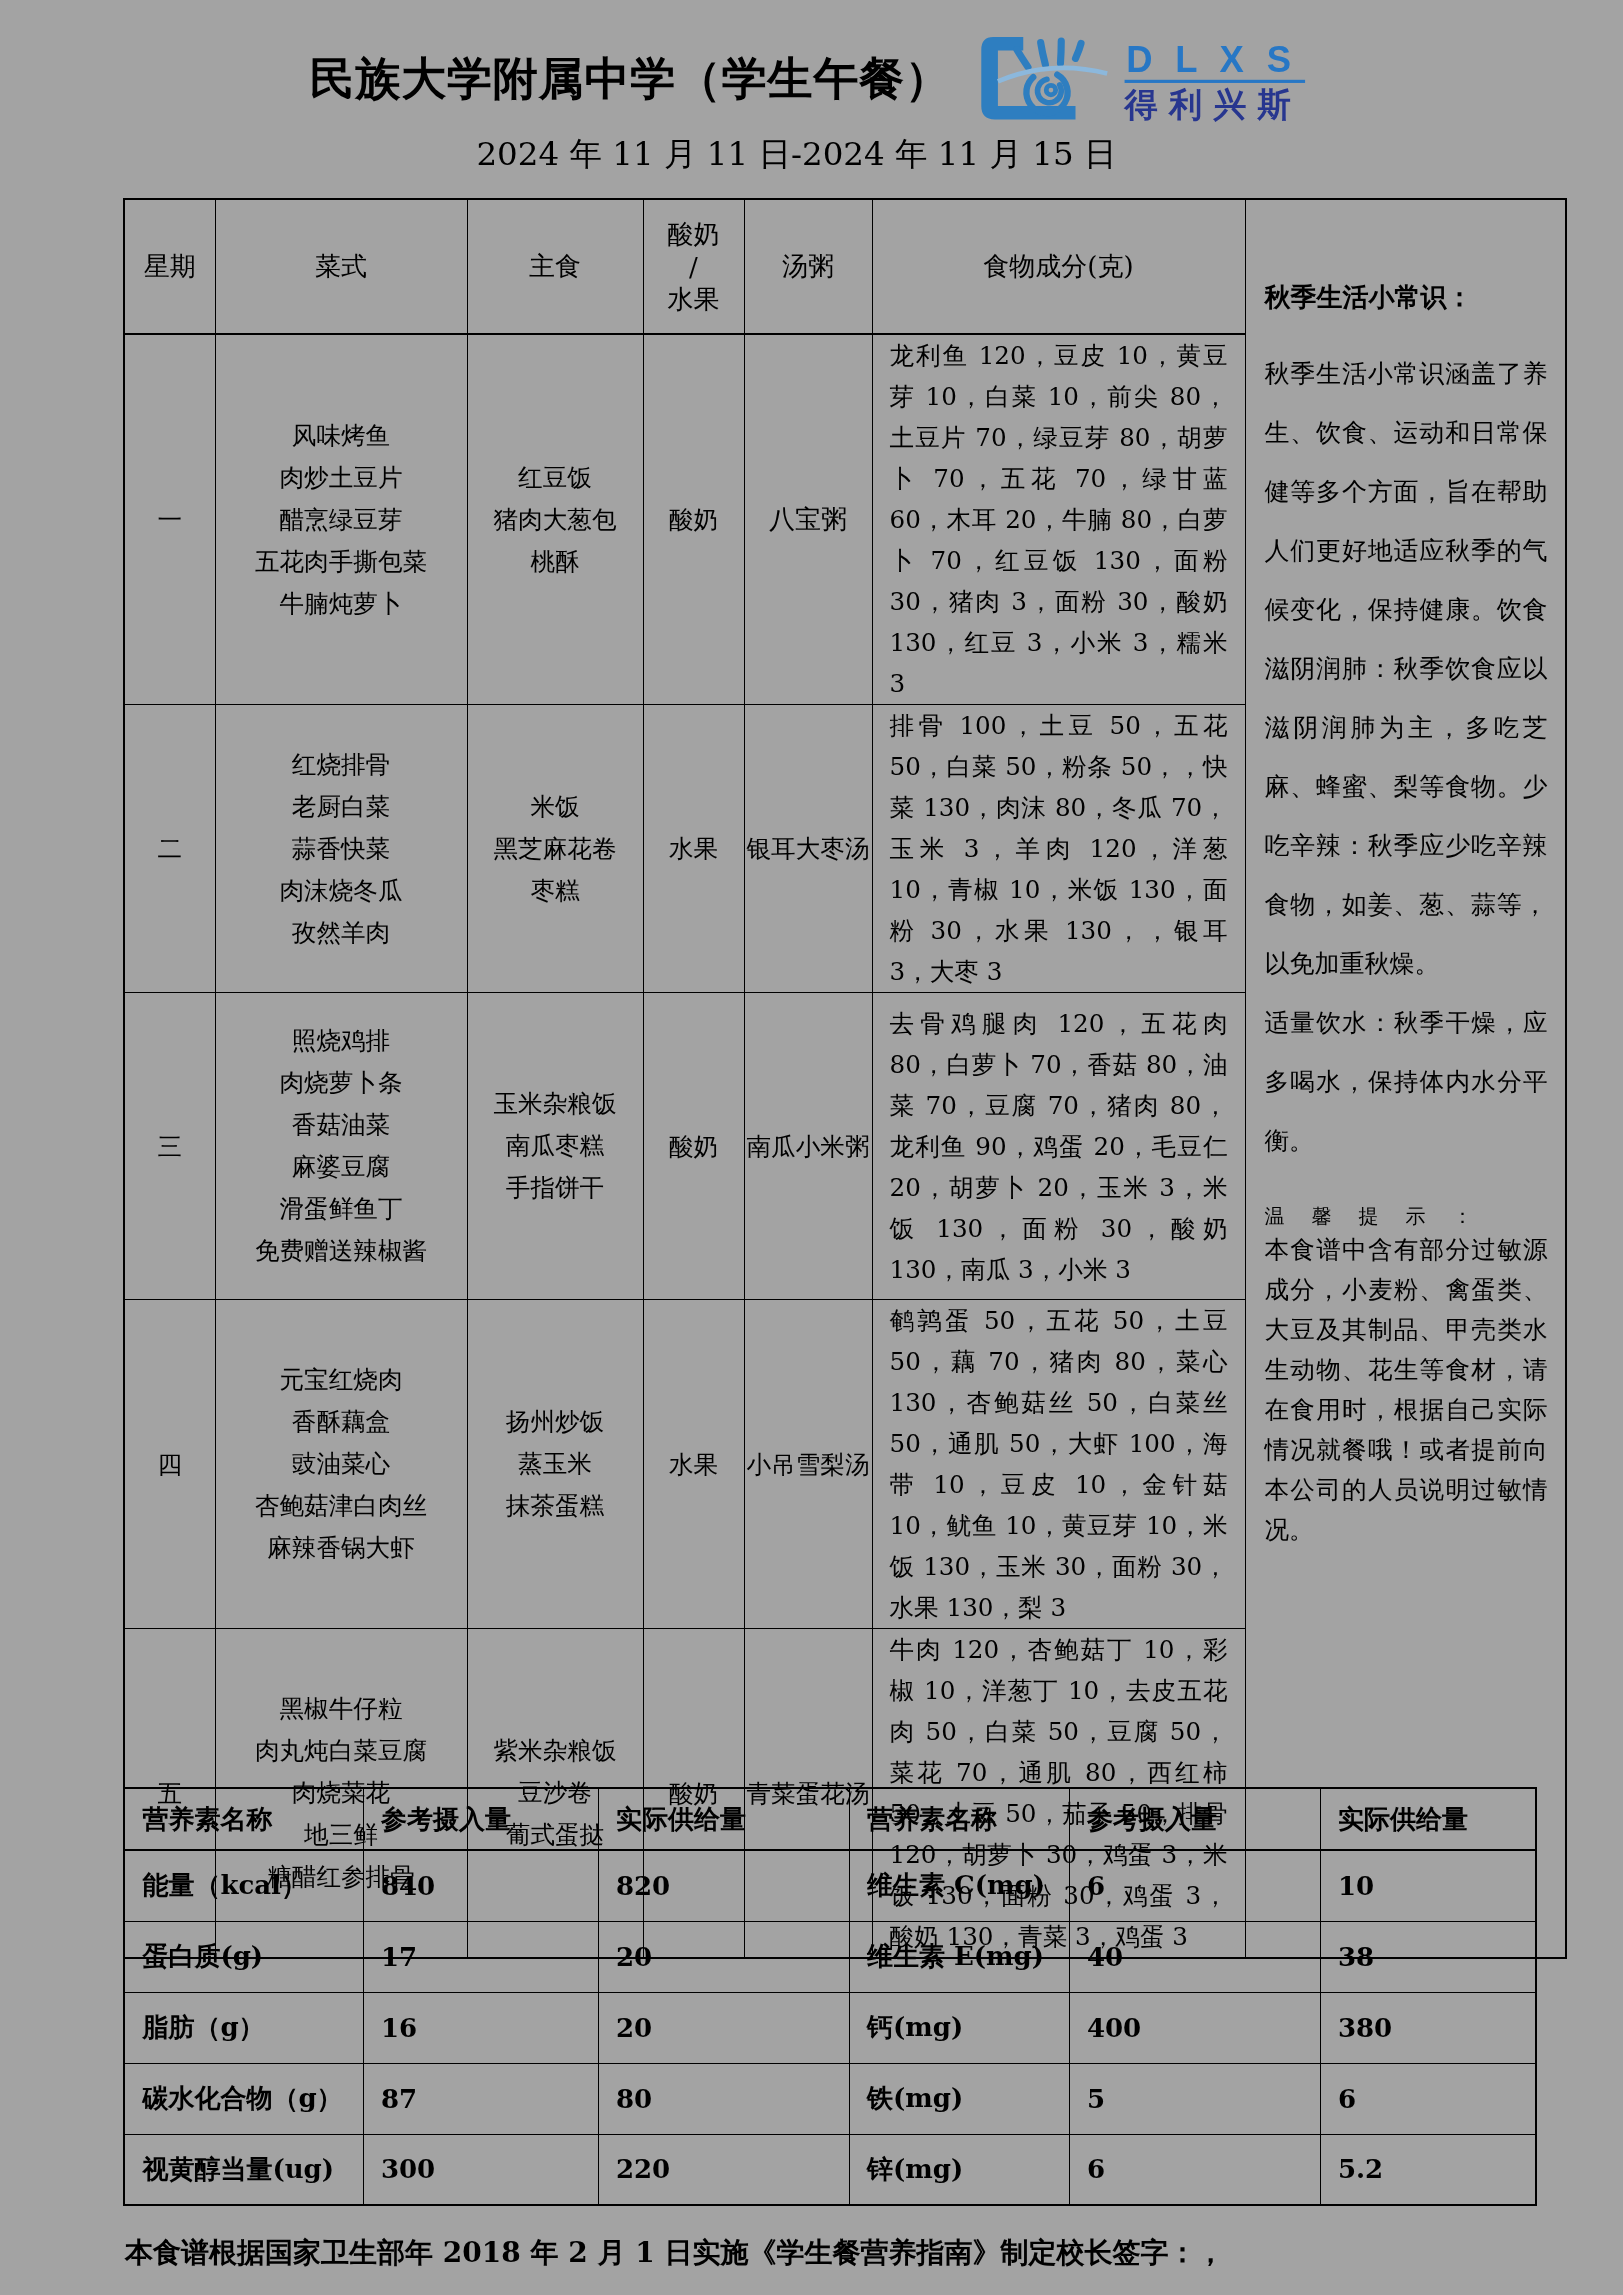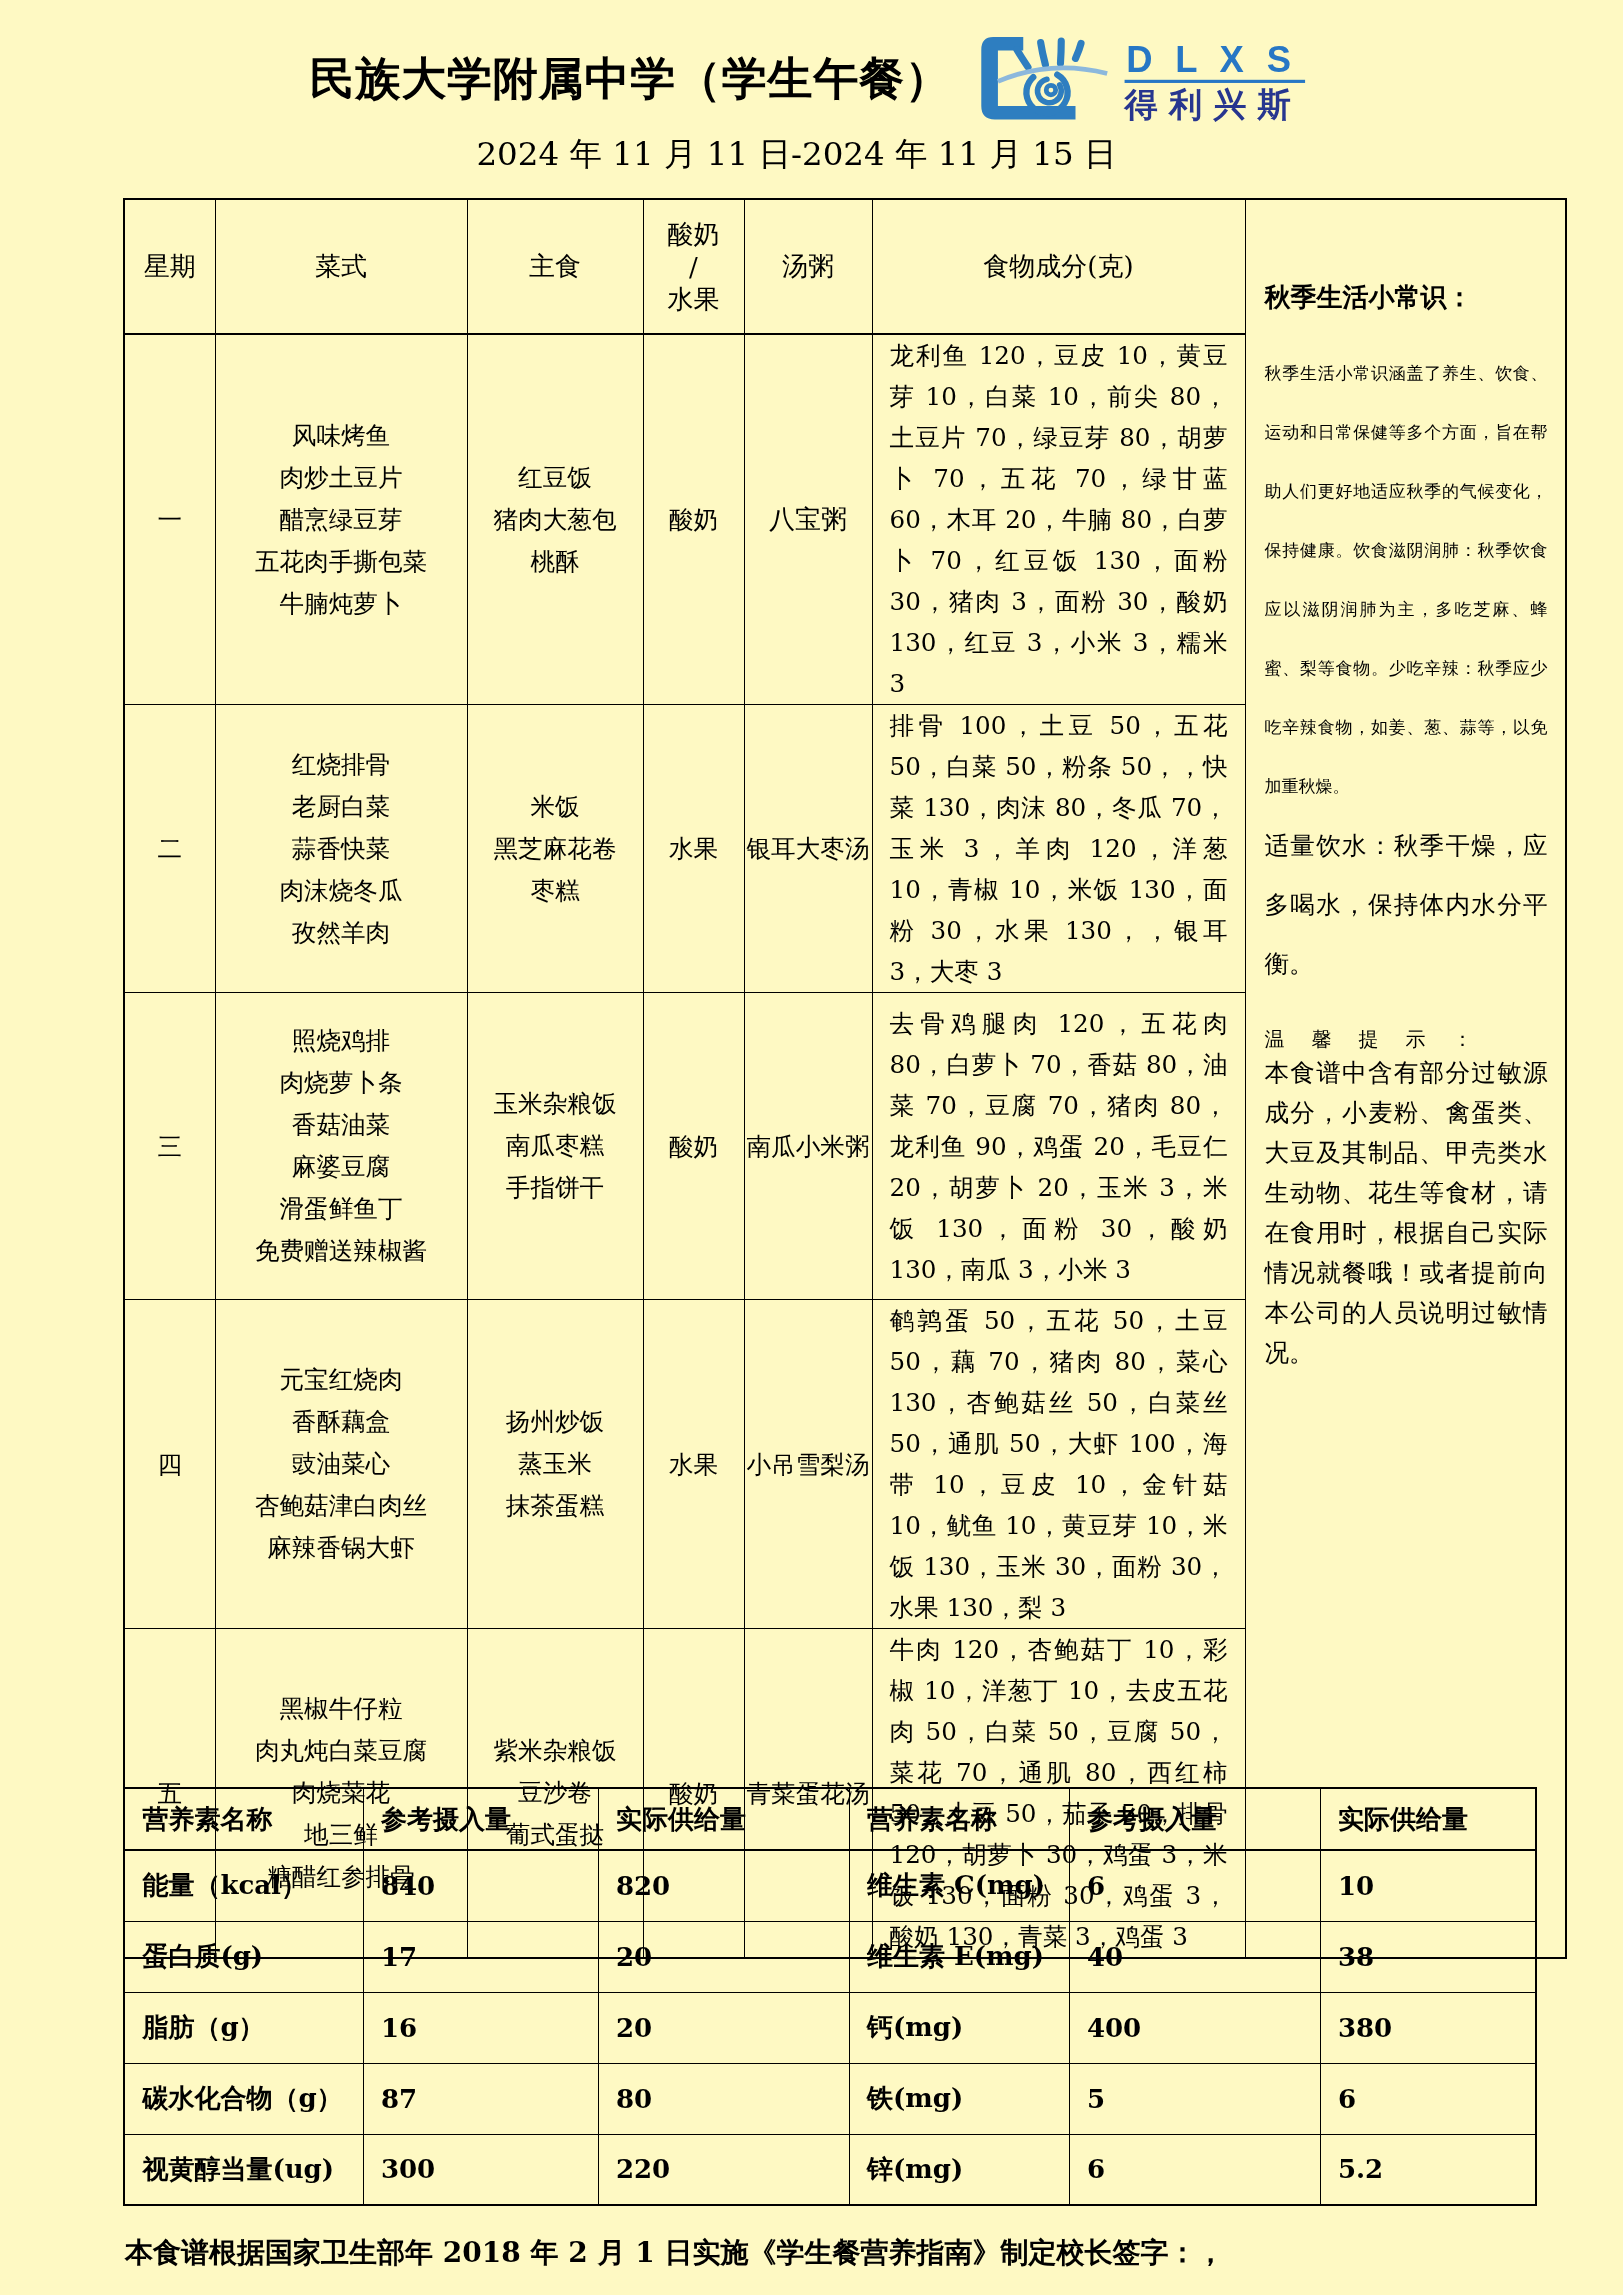--- a/index.html
+++ b/index.html
@@ -1,18 +1,18 @@
 <!DOCTYPE html>
 <html style="font-size:12.7px"><head>
 <meta charset="utf-8">
 <style>
   * { margin:0; padding:0; box-sizing:border-box; }
   html,body { background:#ffffff; }
   .page {
-    position:relative; width:1623px; height:2295px; background:#fef9c3;
+    position:relative; width:1623px; height:2295px; background:#a3a3a3;
     font-family:"DejaVu Serif","Liberation Serif",serif; color:#000;
     overflow:hidden;
   }
   
   .titlebar{ position:absolute; top:28.5px; left:0; width:100%;
     display:flex; justify-content:center; align-items:center; gap:20.6px; }
   .title{ font-size:45px; font-weight:700; letter-spacing:0.8px; }
   .dateline{ position:absolute; top:133px; left:0; width:1593px;
     text-align:center; font-size:32.5px; }
   
@@ -25,21 +25,21 @@
   .day{ font-size:30px; }
   .dishes,.staple{ line-height:42px; }
   .yf{ font-size:26px; }
   .soup{ font-size:23px; }
   .soup.big{ font-size:26px; }
   .comp{ text-align:justify; text-justify:inter-ideograph;
          line-height:41px; font-size:24px; padding:0 17px; }
   
   .tips-cell{ vertical-align:top; text-align:left; padding:16px 17.4px 0 19px; }
   .tips-title{ font-weight:700; font-size:26px; margin-top:64px; margin-bottom:28.5px; }
-  .tips-body{ font-size:17px; line-height:59px; text-align:justify; text-justify:inter-ideograph; }
+  .tips-body{ font-size:25px; line-height:59px; text-align:justify; text-justify:inter-ideograph; }
   .tips-body2{ font-size:24.6px; line-height:59px; text-align:justify; }
   .notice-title{ font-weight:400; font-size:20px; letter-spacing:27px; margin-top:33px; }
   .notice-body{ font-size:24.6px; line-height:40px; text-align:justify; text-justify:inter-ideograph; }
   
   .nutri{ position:absolute; left:123px; top:1787px; width:1413px; border:2.4px solid #000; }
   .nutri td{ font-weight:700; font-size:26px; text-align:left; padding-left:17.4px; }
   .nutri .nhead td{ border-bottom:2.4px solid #000; }
   
   .footer{ position:absolute; left:125px; top:2234px; font-size:28px; font-weight:700;
     display:flex; }

